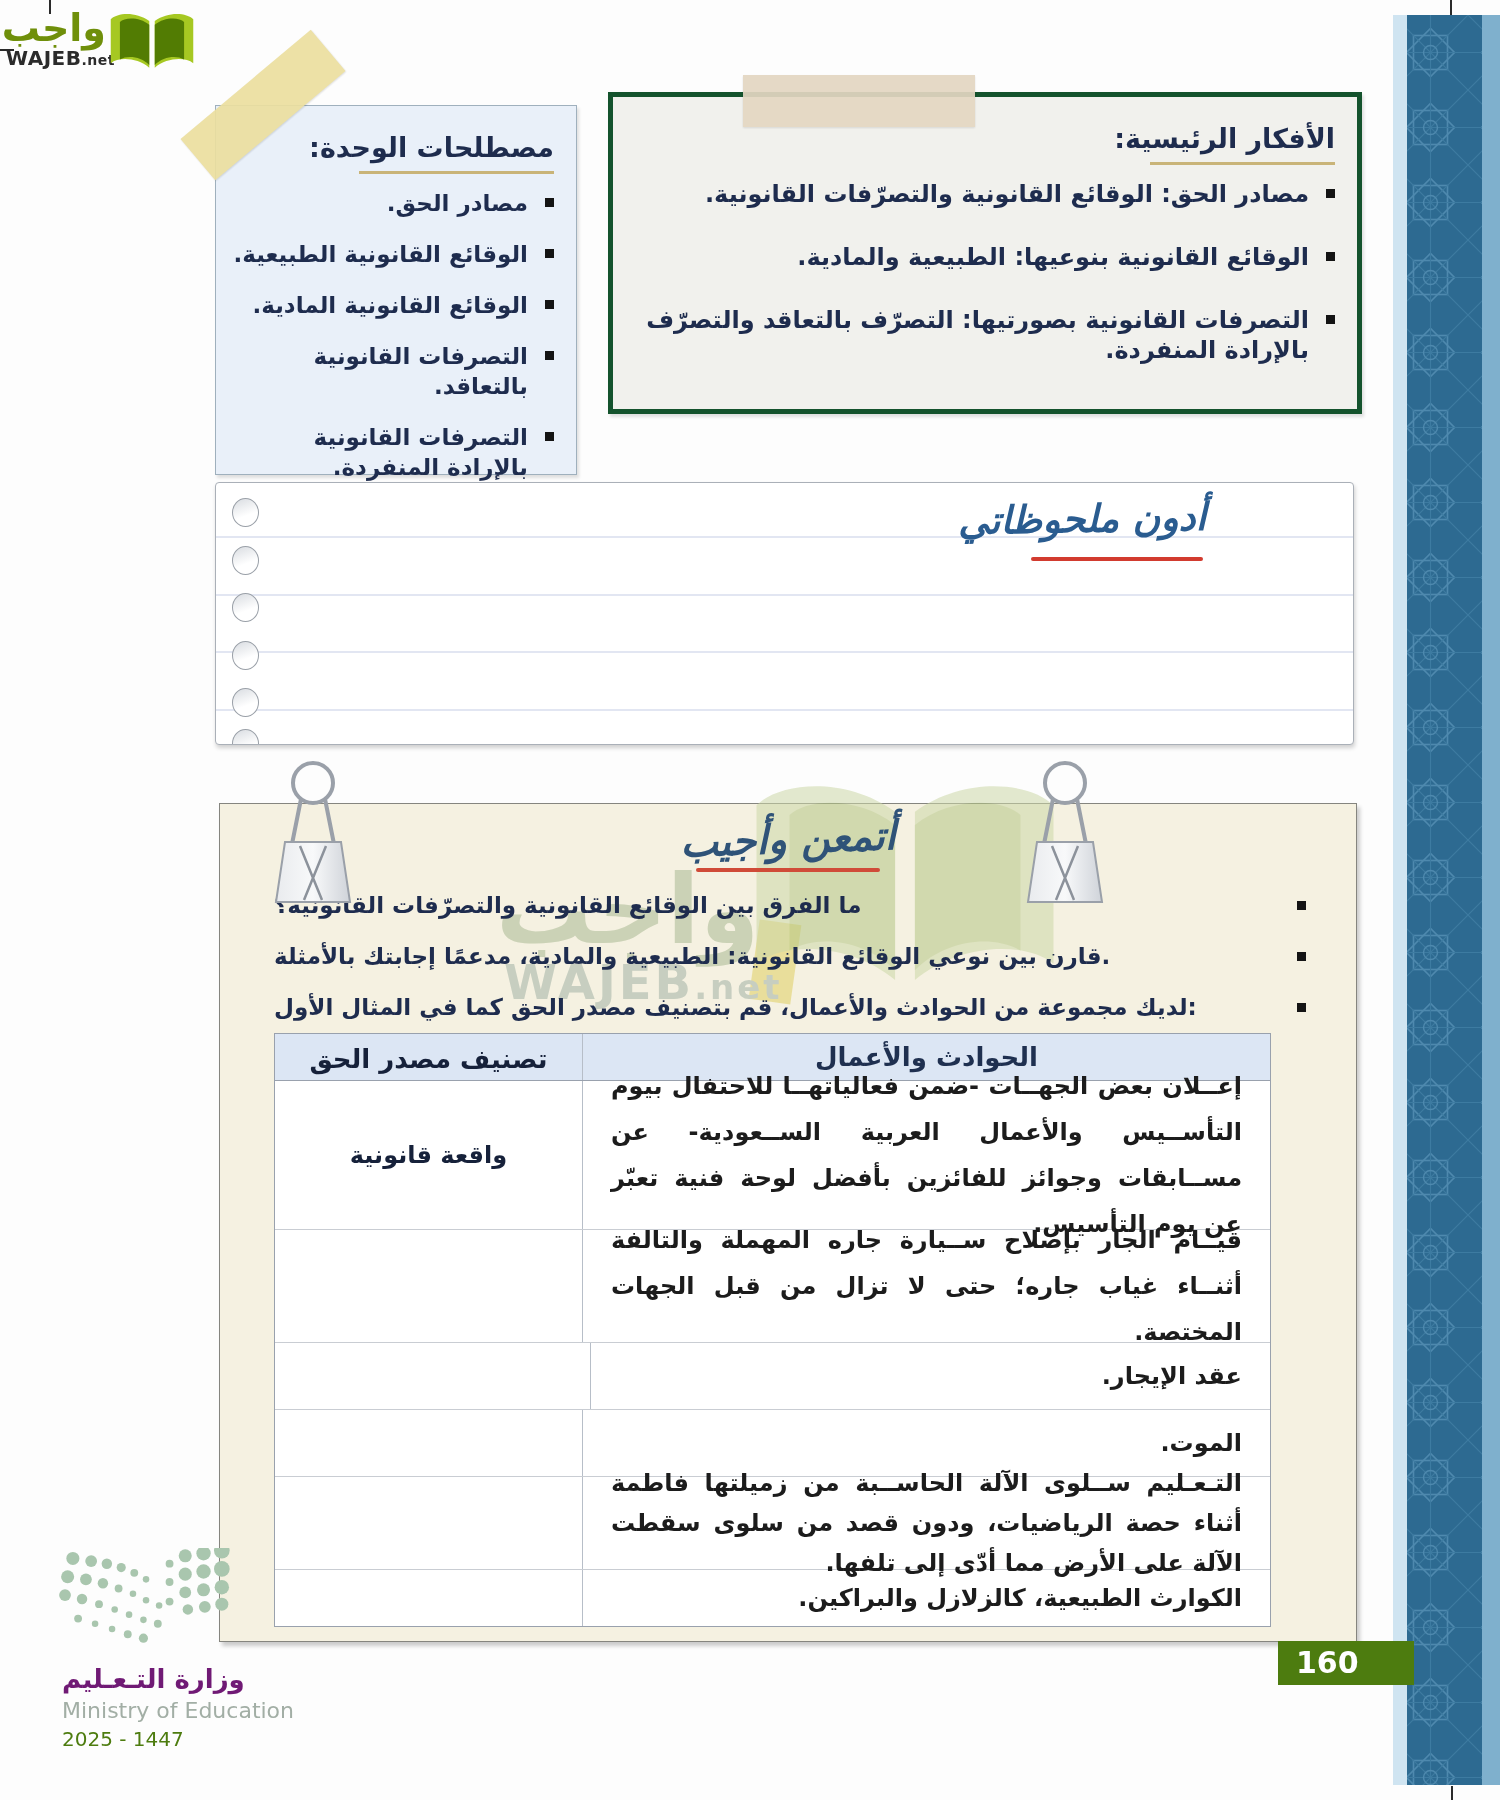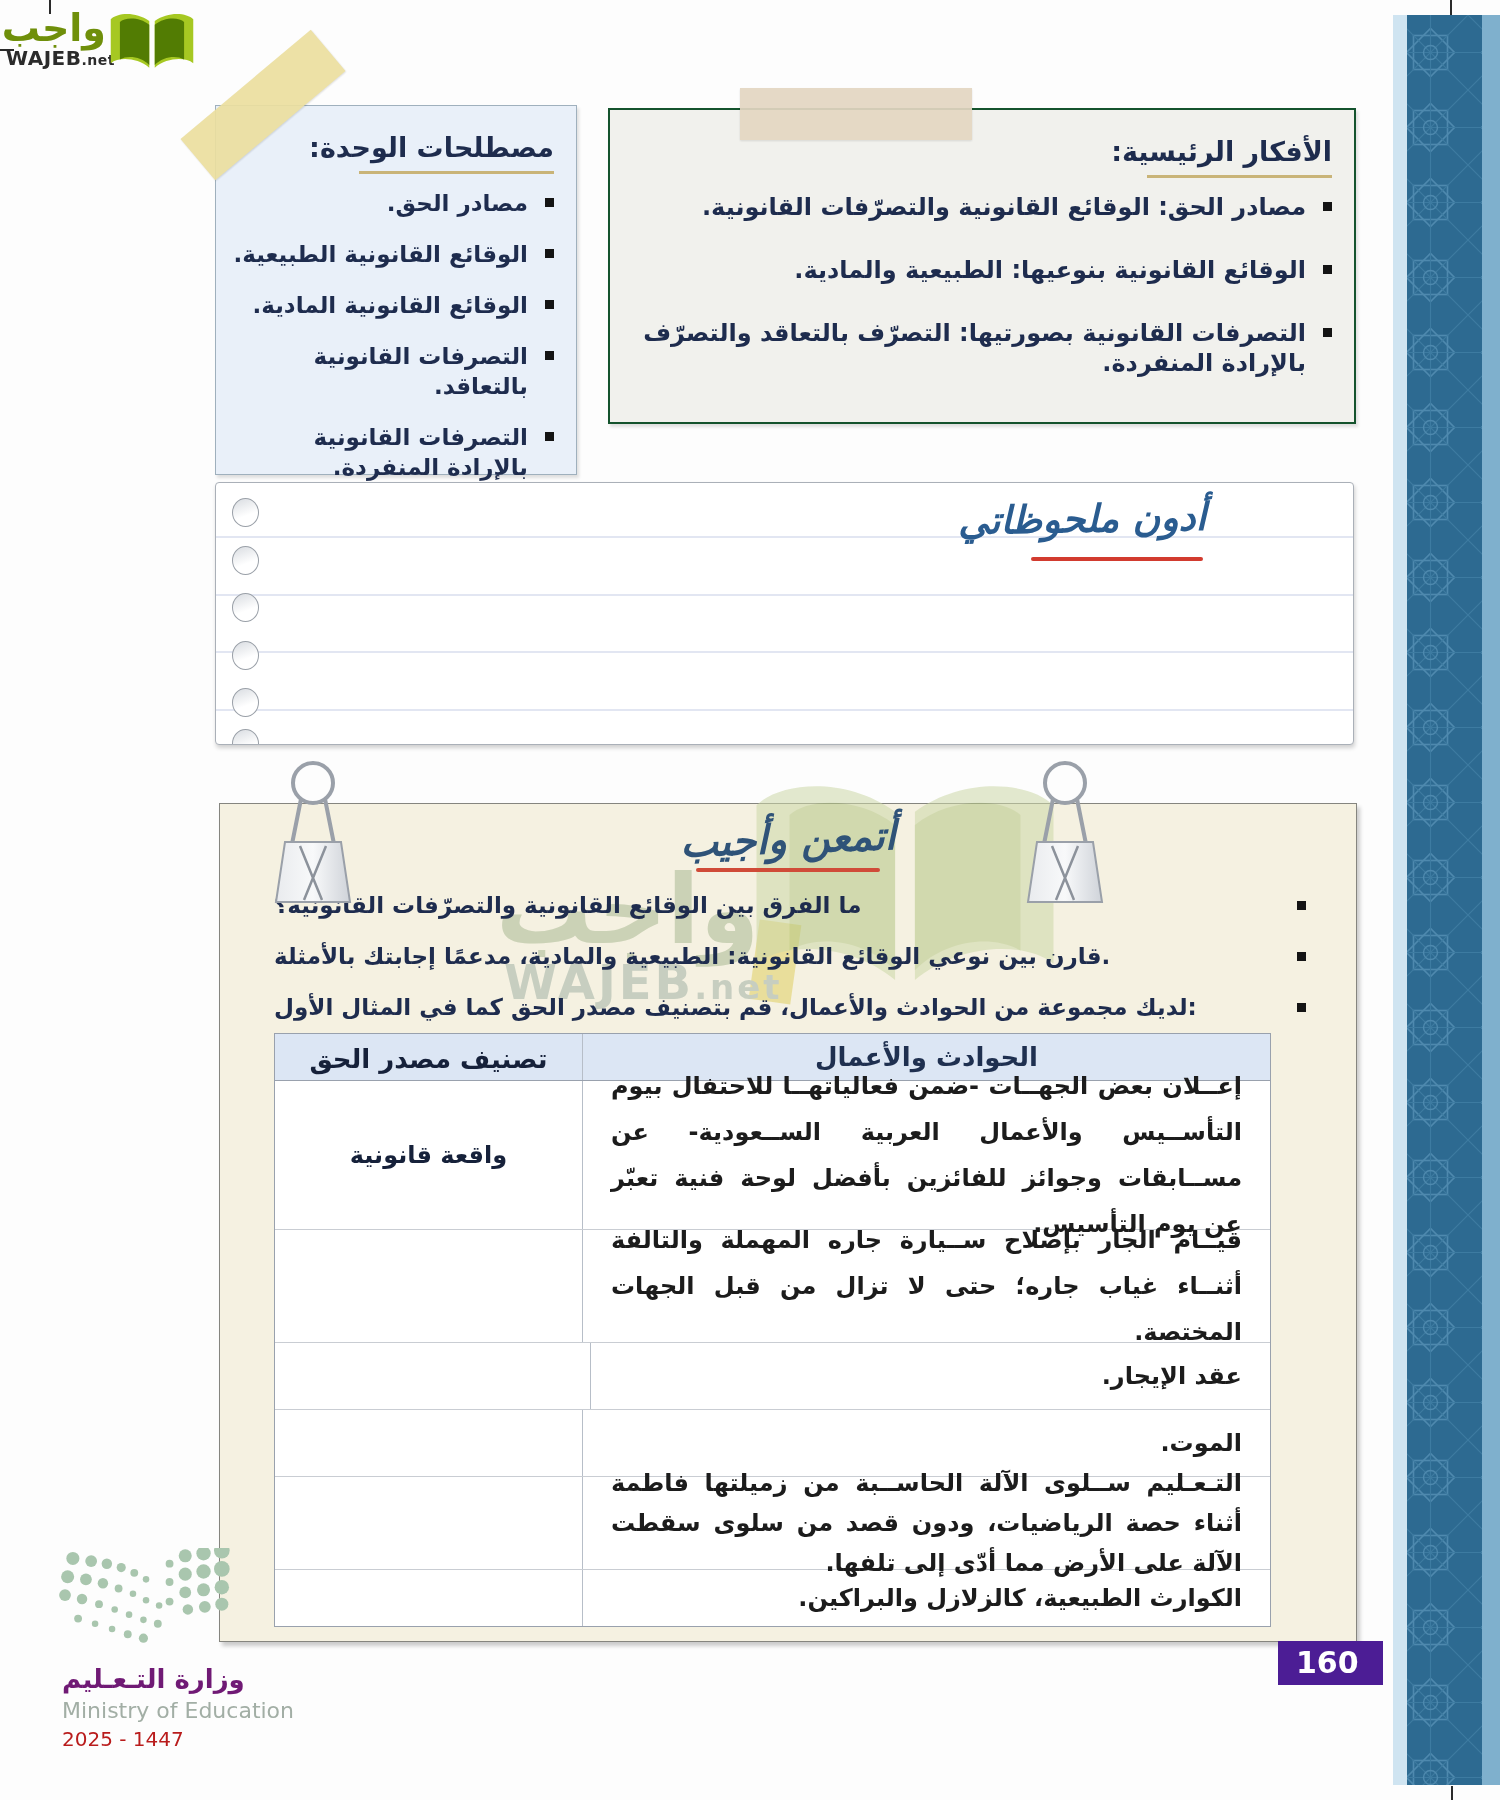--- a/index.html
+++ b/index.html
@@ -10,22 +10,22 @@
   
   .brand{position:absolute;left:6px;top:8px;width:200px;height:70px;display:flex;align-items:flex-start;}
   .brand-text{width:100px;text-align:center;direction:rtl;}
   .brand-ar{font-size:38px;font-weight:bold;color:#6f8f0a;line-height:40px;}
   .brand-en{font-size:20px;font-weight:bold;color:#2b2b2b;letter-spacing:.5px;direction:ltr;line-height:20px;}
   .brand-en small{font-size:14px;font-weight:bold;}
   
   .box{position:absolute;direction:rtl;}
   .terms-box{left:215px;top:105px;width:360px;height:368px;background:#e9f0f9;
              border:1px solid #9fb0bd;box-shadow:2px 3px 3px rgba(0,0,0,.12);}
-  .ideas-box{left:608px;top:108px;width:744px;height:312px;background:#f1f1ed;
-             border:2px solid #14532d;box-shadow:2px 3px 3px rgba(0,0,0,.12);}
+  .ideas-box{left:608px;top:92px;width:744px;height:312px;background:#f1f1ed;
+             border:5px solid #14532d;box-shadow:2px 3px 3px rgba(0,0,0,.12);}
   .tape{position:absolute;opacity:.92;}
   .tape-yellow{left:-38px;top:-28px;width:170px;height:54px;background:#ecdf9f;transform:rotate(-40deg);box-shadow:0 1px 2px rgba(0,0,0,.15);}
   .tape-beige{left:130px;top:-22px;width:232px;height:52px;background:#e4d7c2;box-shadow:0 1px 2px rgba(0,0,0,.12);}
   .box-title{font-size:27px;font-weight:bold;color:#1e2c4e;padding:26px 22px 0 0;display:inline-block;}
   .title-rule{height:3px;background:#c9b478;margin:8px 22px 14px 0;border:0;}
   .terms-box .title-rule{width:195px;}
   .ideas-box .title-rule{width:185px;}
   ul.blist{list-style:none;margin:6px 0 0 0;padding:0 22px 0 14px;}
   ul.blist li{position:relative;padding-right:26px;font-weight:bold;color:#1e2c4e;
               font-size:23px;line-height:30px;margin-bottom:21px;}
@@ -69,22 +69,22 @@
   .cell.klass .txt{text-align:center;color:#16213a;}
   .thead .cell{justify-content:center;align-items:flex-end;}
   .thead .txt{text-align:center;color:#1f3050;font-size:26px;line-height:30px;}
   .h-head{height:46px;} .h-r1{height:148px;} .h-r2{height:112px;} .h-r3{height:66px;gap:12px;}
   .h-r4{height:66px;} .h-r5{height:92px;} .h-r6{height:56px;}
   .h-r5 .txt{line-height:40px;}
   
   .ministry{position:absolute;left:58px;top:1548px;width:260px;z-index:7;}
   .ministry-ar{font-size:26px;font-weight:bold;color:#701a75;direction:rtl;margin:14px 0 4px 4px;text-align:left;}
   .ministry-en{font-size:22px;color:#a2aea5;margin-left:4px;}
-  .ministry-yr{font-size:20px;color:#b91c1c;margin-left:4px;margin-top:4px;}
-  .badge{position:absolute;left:1278px;top:1641px;width:105px;height:44px;background:#4c1d95;
+  .ministry-yr{font-size:20px;color:#4d7c0f;margin-left:4px;margin-top:4px;}
+  .badge{position:absolute;left:1278px;top:1641px;width:136px;height:44px;background:#4d7c0f;
          color:#ffffff;font-size:30px;font-weight:bold;line-height:44px;padding-left:18px;box-sizing:border-box;}
   .strip{position:absolute;left:1393px;top:15px;}
 </style>
 </head>
 <body>
 
 <div class="page">
 
   <div class="crop" style="left:49px;top:0;width:2px;height:14px;"></div>
   <div class="crop" style="left:0;top:49px;width:14px;height:2px;"></div>

